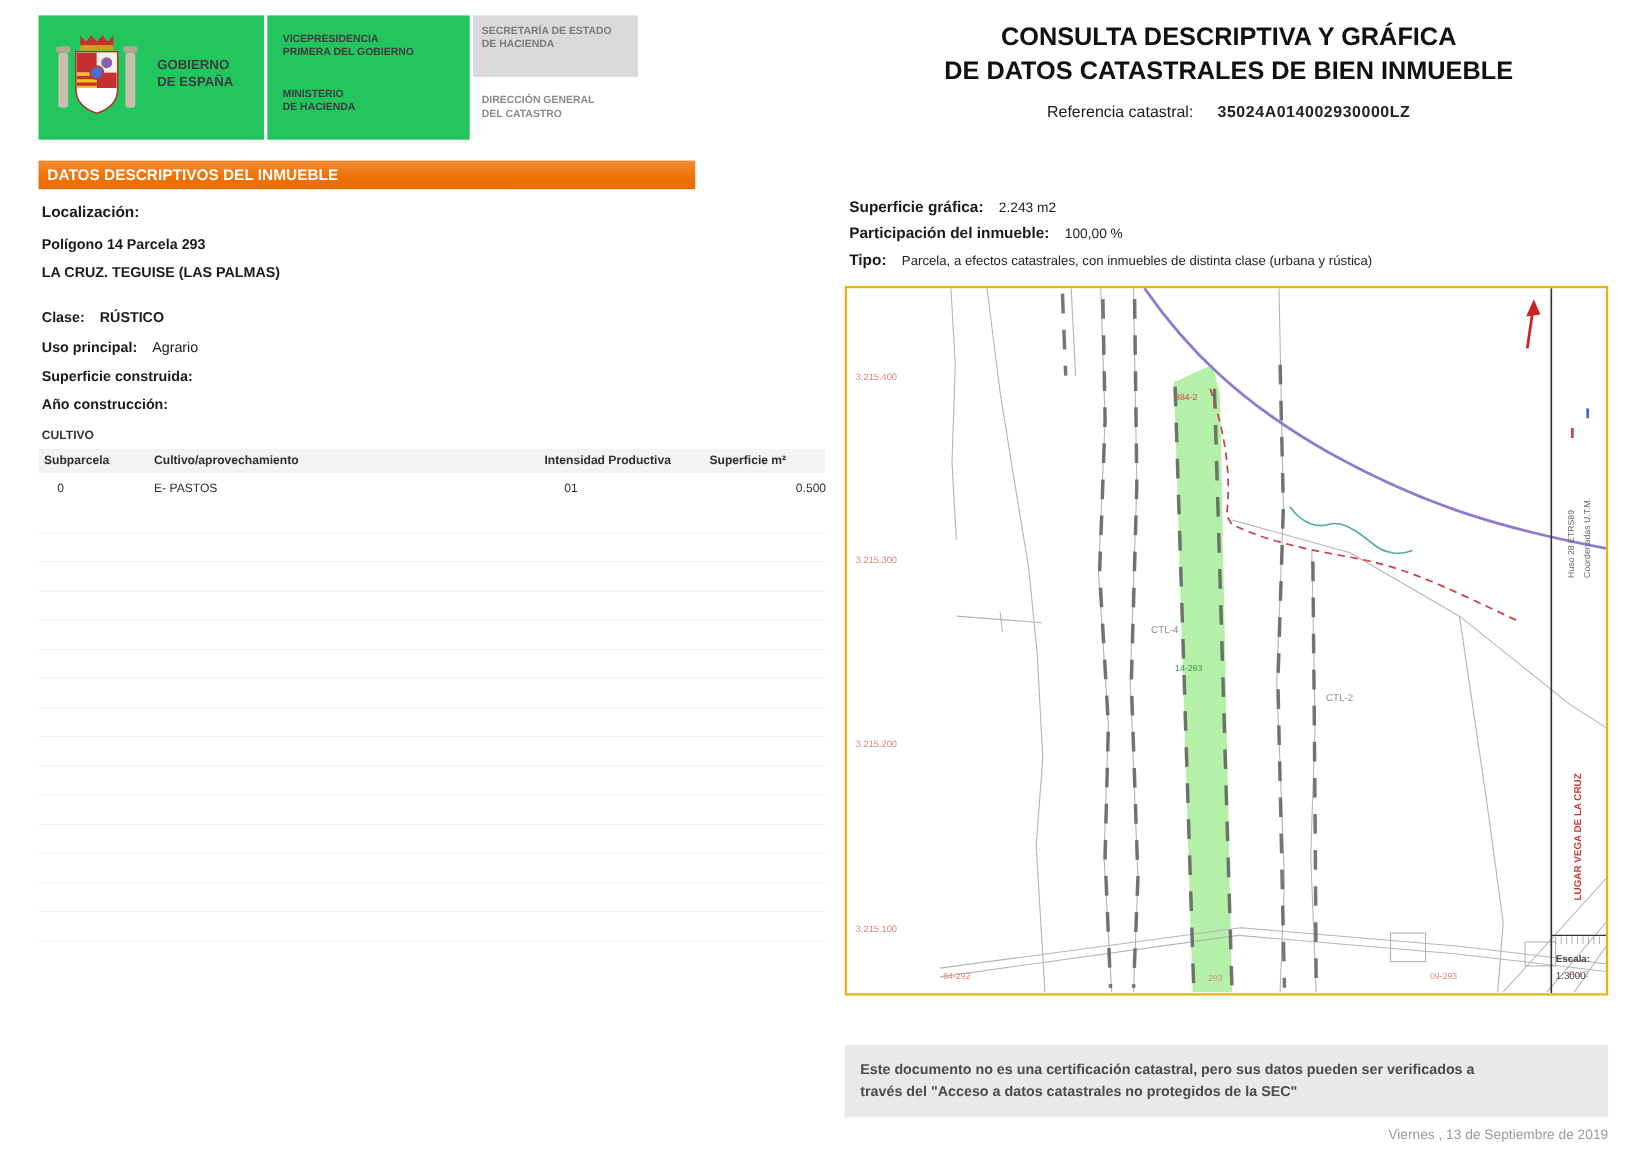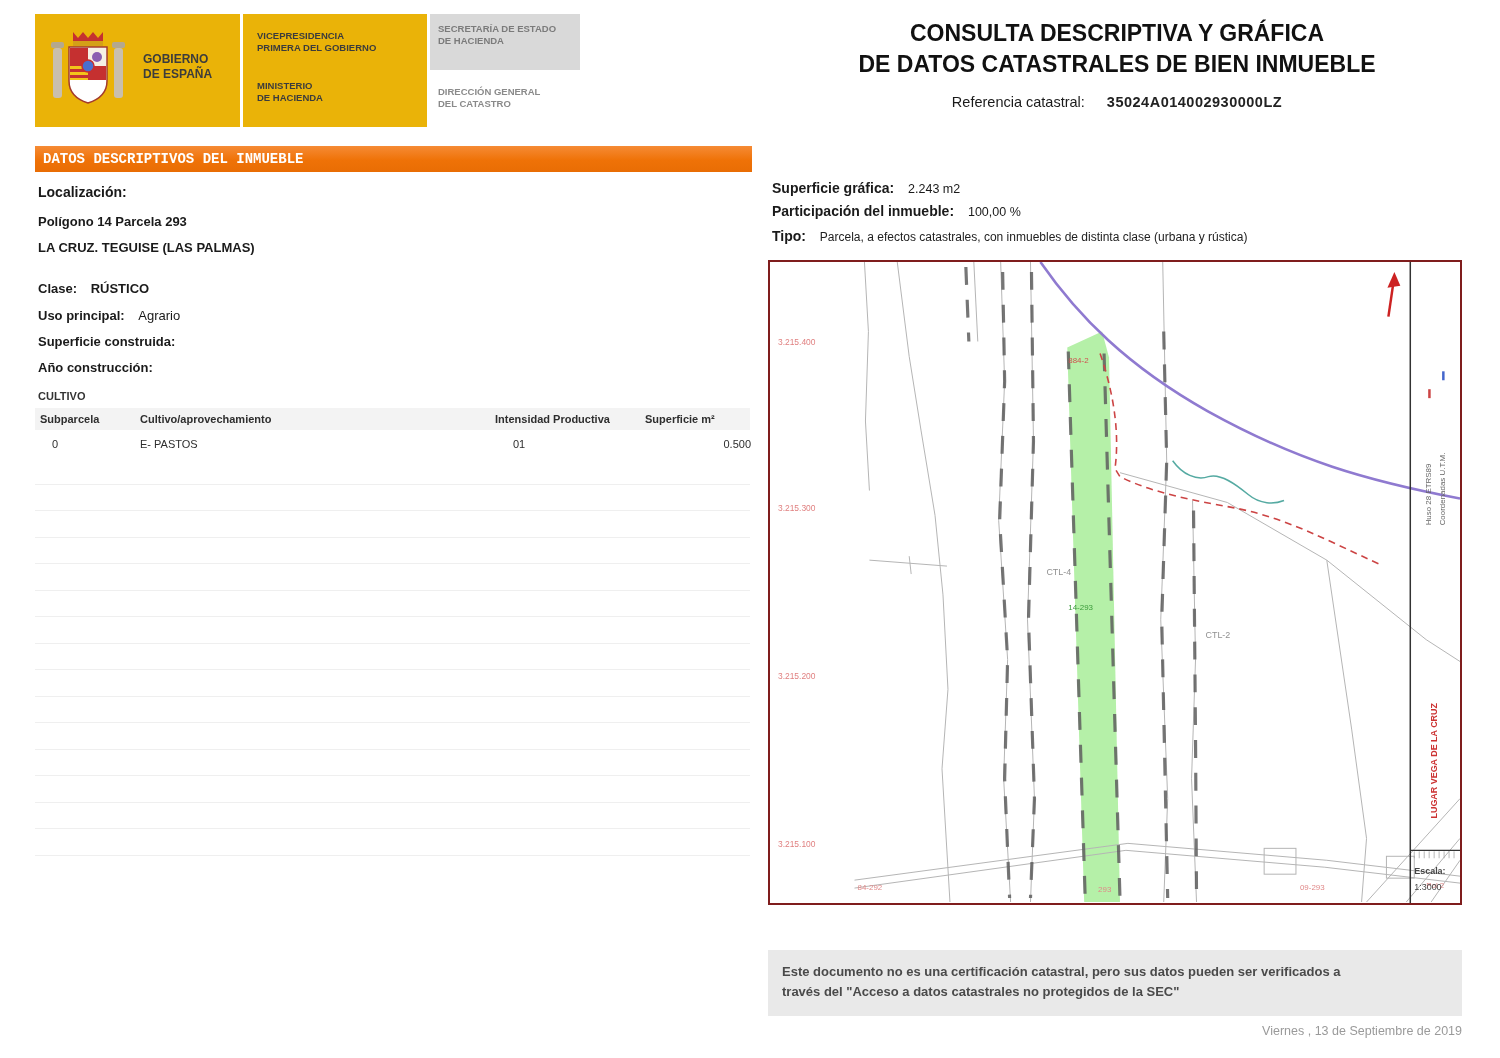--- a/index.html
+++ b/index.html
@@ -2,42 +2,42 @@
 <html><head>
 <meta charset="utf-8">
 <style>
   html,body{margin:0;padding:0;background:#ffffff;}
   #page{position:relative;width:1500px;height:1058px;background:#fff;overflow:hidden;
         font-family:"Liberation Sans",sans-serif;color:#1a1a1a;}
   .abs{position:absolute;}
 
   
   #gov{left:35px;top:14px;width:545px;height:113px;}
-  .ybox{background:#eab308;position:absolute;top:0;height:113px;}
+  .ybox{background:#22c55e;position:absolute;top:0;height:113px;}
   #ybox1{left:0;width:205px;}
   #ybox2{left:208px;width:184px;}
   .gov-txt{font-weight:bold;color:#3c3c3c;line-height:1.25;}
   #gobierno{position:absolute;left:108px;top:38px;font-size:12px;}
   #vicep{position:absolute;left:14px;top:16px;font-size:9.5px;}
   #minist{position:absolute;left:14px;top:66px;font-size:9.5px;}
   #secret{position:absolute;left:395px;top:0;width:150px;height:56px;background:#d9d9d9;
           color:#7b7b7b;font-weight:bold;font-size:9.5px;line-height:1.3;padding:9px 0 0 8px;box-sizing:border-box;}
   #direcc{position:absolute;left:403px;top:72px;color:#8a8a8a;font-weight:bold;font-size:9.5px;line-height:1.3;}
 
   
   #title-wrap{left:770px;top:18px;width:694px;text-align:center;}
   .title-line{font-weight:bold;font-size:23px;color:#111;line-height:1.35;}
   #ref-row{margin-top:14px;font-size:14.5px;}
   #ref-row .lab{font-weight:normal;margin-right:22px;}
   #ref-row .val{font-weight:bold;letter-spacing:.5px;color:#222;}
 
   
   .obar{height:26px;background:linear-gradient(180deg,#f68b35 0%,#ef7207 55%,#e96d04 100%);
         color:#fff;font-weight:bold;font-size:14px;line-height:26px;padding-left:8px;box-sizing:border-box;}
-  #obar-left{left:35px;top:146px;width:717px;font-family:Liberation Mono, monospace;}
+  #obar-left{left:35px;top:146px;width:597px;}
   #obar-right{left:768px;top:146px;width:694px;}
 
   
   .b14{font-weight:bold;font-size:14px;}
   .b13{font-weight:bold;font-size:13px;}
   .r13{font-size:13px;}
   #loc-lab{left:38px;top:184px;}
   #loc-l1{left:38px;top:214px;}
   #loc-l2{left:38px;top:240px;}
   #clase{left:38px;top:281px;}
@@ -59,21 +59,21 @@
   .empty-row{height:25.5px;border-bottom:1px solid #efefef;}
 
   
   #supg{left:772px;top:180px;}
   #part{left:772px;top:203px;}
   #tipo{left:772px;top:228px;}
   .pair2 .v{font-weight:normal;font-size:12.5px;margin-left:10px;}
   #tipo .v{font-size:12px;font-weight:normal;color:#222;}
 
   
-  #map-box{left:768px;top:260px;width:694px;height:645px;border:2px solid #7f1d1d;box-sizing:border-box;background:#fff;}
+  #map-box{left:768px;top:260px;width:694px;height:645px;border:2px solid #eab308;box-sizing:border-box;background:#fff;}
   #map-box svg{display:block;width:100%;height:100%;}
 
   
   #disclaimer{left:768px;top:950px;width:694px;height:66px;background:#e9e9e9;
       color:#4a4a4a;font-weight:bold;font-size:13px;line-height:1.55;padding:12px 14px;box-sizing:border-box;}
   #date{left:768px;top:1024px;width:694px;text-align:right;color:#9a9a9a;font-size:12.5px;}
 </style>
 </head>
 <body>
 

